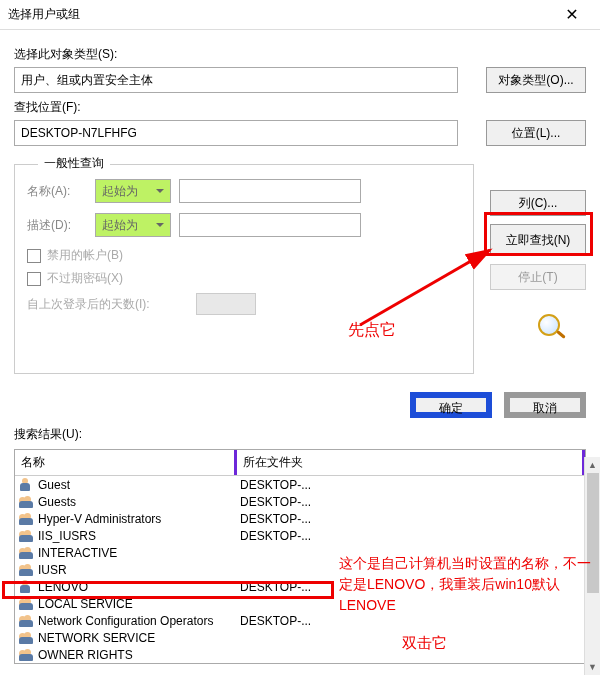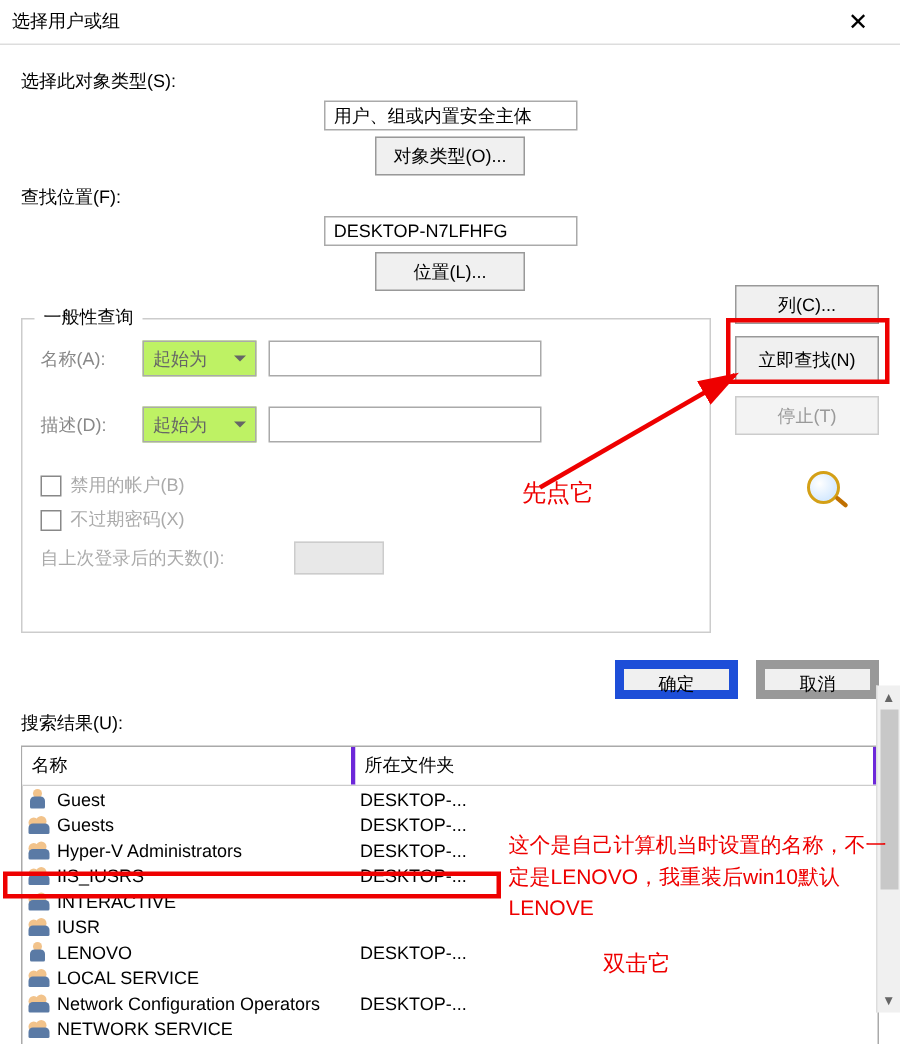--- a/index.html
+++ b/index.html
@@ -5,29 +5,29 @@
 * { box-sizing: border-box; margin: 0; padding: 0; }
 body { font-family: "Microsoft YaHei", "Segoe UI", sans-serif; font-size: 12px; background: #fff; width: 600px; height: 696px; overflow: hidden; position: relative; }
 
 .titlebar { height: 30px; display: flex; align-items: center; padding: 0 8px; border-bottom: 1px solid #ddd; }
 .titlebar .title { flex: 1; }
 .titlebar .close-btn { width: 40px; height: 30px; display: flex; align-items: center; justify-content: center; font-size: 16px; cursor: pointer; }
 
 .dialog-body { padding: 10px 14px; }
 
 .field-label { margin: 6px 0 4px; }
-.row { display: flex; gap: 4px; align-items: center; flex-direction: column; }
+.row { display: flex; gap: 28px; align-items: center; }
 .text-input { flex: 1; height: 26px; border: 1px solid #aaa; padding: 2px 6px; background: #fff; font: inherit; }
 .btn { height: 26px; min-width: 100px; border: 1px solid #999; background: #f0f0f0; padding: 2px 10px; font: inherit; cursor: pointer; }
 .btn:disabled { color: #999; background: #f3f3f3; border-color: #ccc; cursor: default; }
 
 .groupbox { border: 1px solid #ccc; margin-top: 18px; position: relative; padding: 14px 12px 12px; }
-.groupbox .legend { position: absolute; top: -10px; left: 8px; background: #fff; padding: 0 6px; text-align: right; }
-
-.inner-row { display: flex; align-items: center; margin-bottom: 20px; gap: 8px; }
+.groupbox .legend { position: absolute; top: -10px; left: 23px; background: #fff; padding: 0 6px; text-align: right; }
+
+.inner-row { display: flex; align-items: center; margin-bottom: 10px; gap: 8px; }
 .inner-row .lbl { width: 60px; color: #888; }
 .select { width: 76px; height: 24px; border: 1px solid #aaa; background: #bef264; display: flex; align-items: center; padding: 0 6px; position: relative; color: #666; }
 .select::after { content: ""; position: absolute; right: 6px; top: 9px; border: 4px solid transparent; border-top-color: #666; }
 .inp { flex: 1; height: 24px; border: 1px solid #aaa; margin-right: 100px; }
 .cb-row { display: flex; align-items: center; gap: 6px; margin: 6px 0; }
 .cb { width: 14px; height: 14px; border: 1px solid #888; background: #fff; }
 .disabled-text { color: #aaa; }
 .num-box { width: 60px; height: 22px; background: #e8e8e8; border: 1px solid #ccc; margin-left: 40px; }
 
 .side-buttons { position: absolute; right: 14px; top: 190px; display: flex; flex-direction: column; gap: 8px; width: 96px; }

